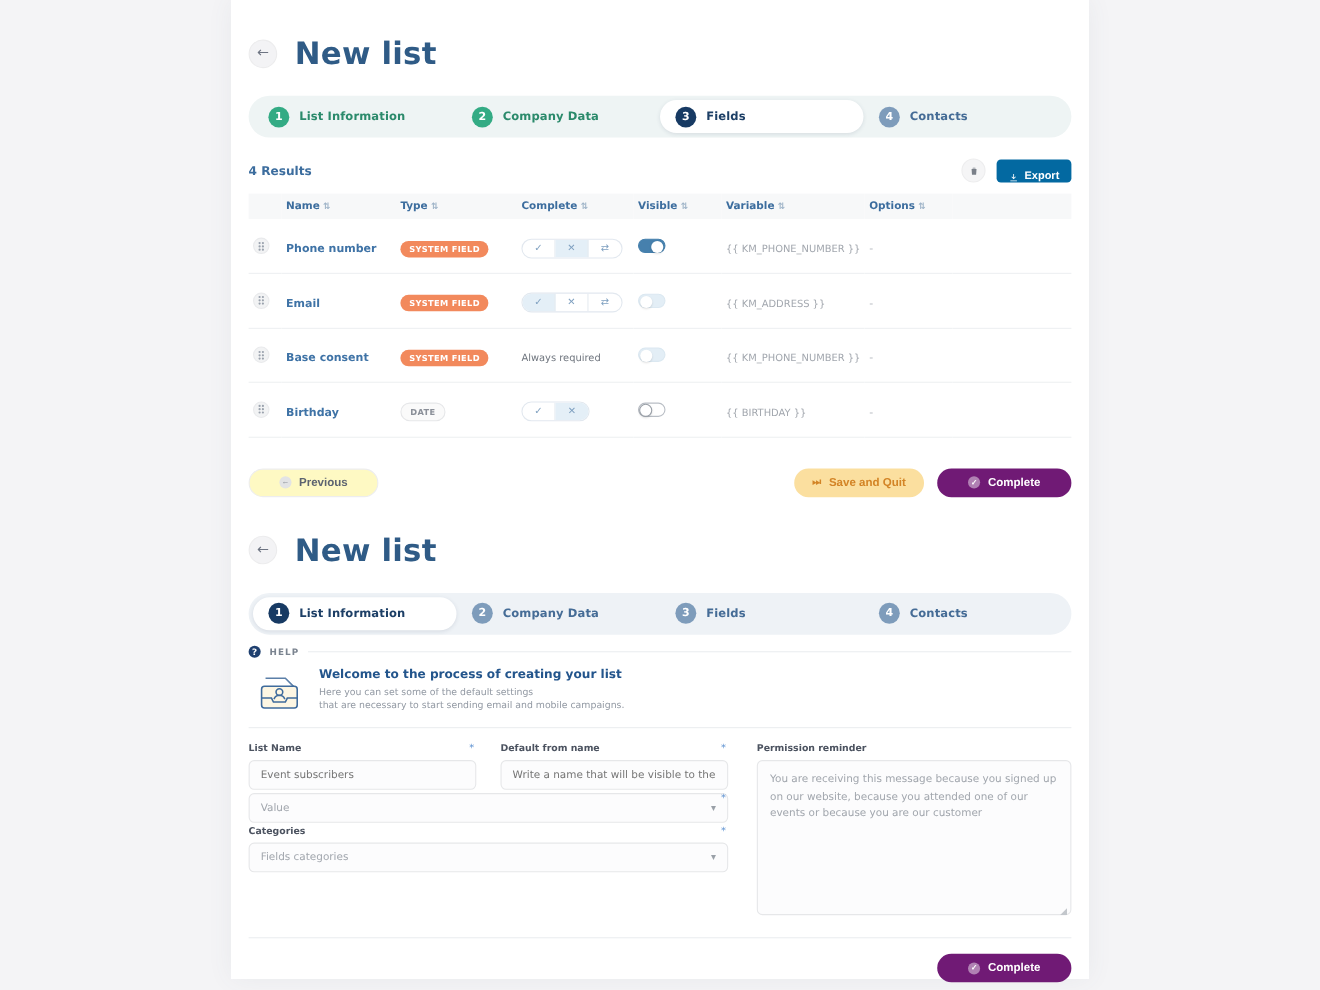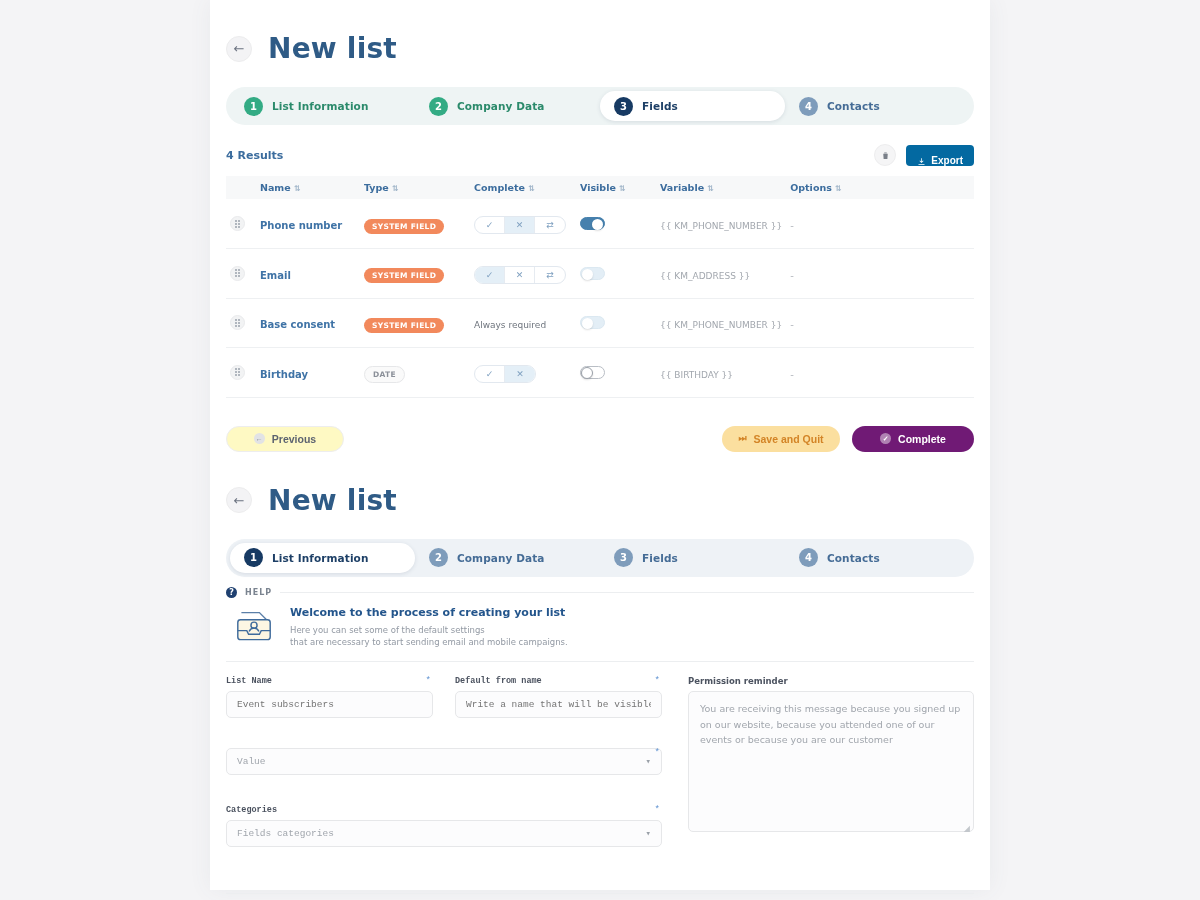--- a/index.html
+++ b/index.html
@@ -154,29 +154,29 @@
 
   
   .divider { height: 1px; background: #eceef0; }
   .helpbar { display: flex; align-items: center; gap: 8px; margin-top: 10px; }
   .helpbar .ttl { font-size: 8px; font-weight: 700; letter-spacing: 1px; color: #7b8490; }
   .helpbar .rule { flex: 1; height: 1px; background: #eceef0; }
   .qmark {
     width: 11px; height: 11px; border-radius: 50%; background: #1f4070; color: #fff;
     font-size: 8px; display: flex; align-items: center; justify-content: center; font-weight: 700;
   }
-  .helpbody { display: flex; gap: 14px; align-items: center; padding: 8px 0 12px 6px; }
+  .helpbody { display: flex; gap: 14px; align-items: flex-end; padding: 8px 0 12px 6px; }
   .helptext h4 { font-size: 11px; color: #23558c; margin-bottom: 5px; }
   .helptext p { font-size: 8.5px; color: #9299a3; line-height: 1.5; }
 
   .form { display: flex; gap: 26px; padding-top: 14px; }
   .col-l { width: 436px; }
   .col-r { flex: 1; }
   .frow { display: flex; gap: 22px; }
-  .fgroup { margin-bottom: 30px; position: relative; font-family: Liberation Mono, monospace; }
+  .fgroup { margin-bottom: 3px; position: relative; }
   .fgroup.half { width: 207px; }
   .fgroup.full { width: 436px; }
   .flabel { font-size: 8.5px; font-weight: 700; color: #4c5360; margin-bottom: 5px; display: block; }
   .req-star { position: absolute; right: 2px; top: 0; color: #5a8fd0; font-size: 9px; }
   .fctl {
     width: 100%; height: 27px; border: 1px solid #e6e7e9; border-radius: 5px;
     background: #fcfcfd; padding: 0 10px; font-size: 9.5px; color: #a1a6ad;
     font-family: inherit; display: flex; align-items: center;
   }
   .fctl.select { justify-content: space-between; cursor: pointer; }

